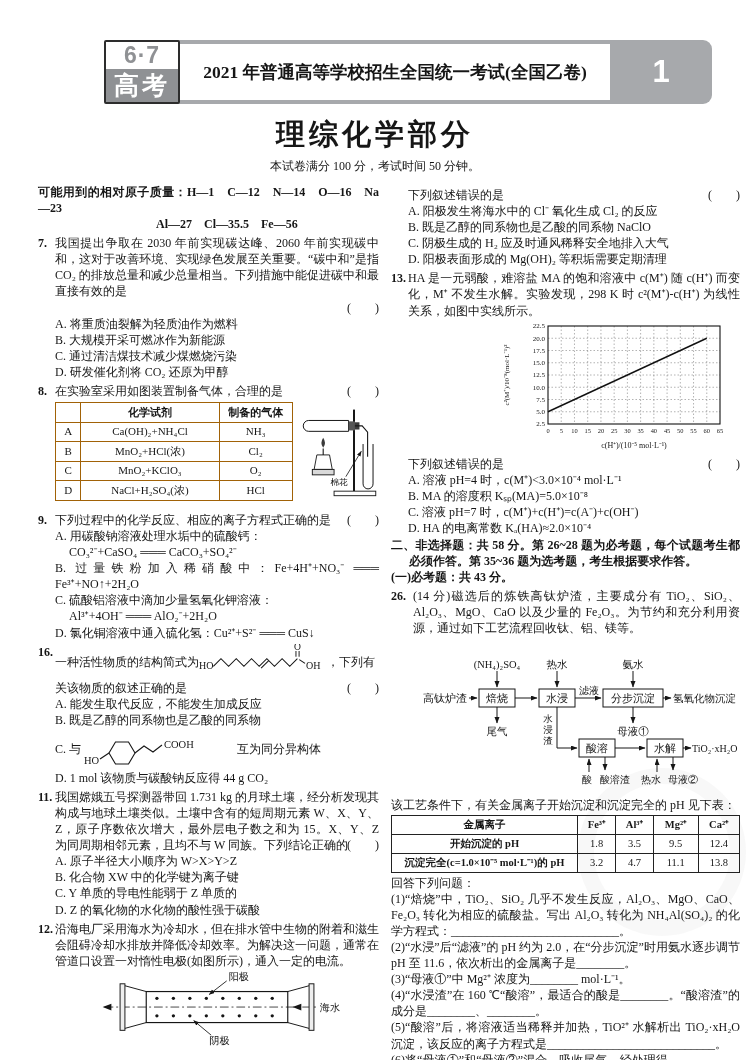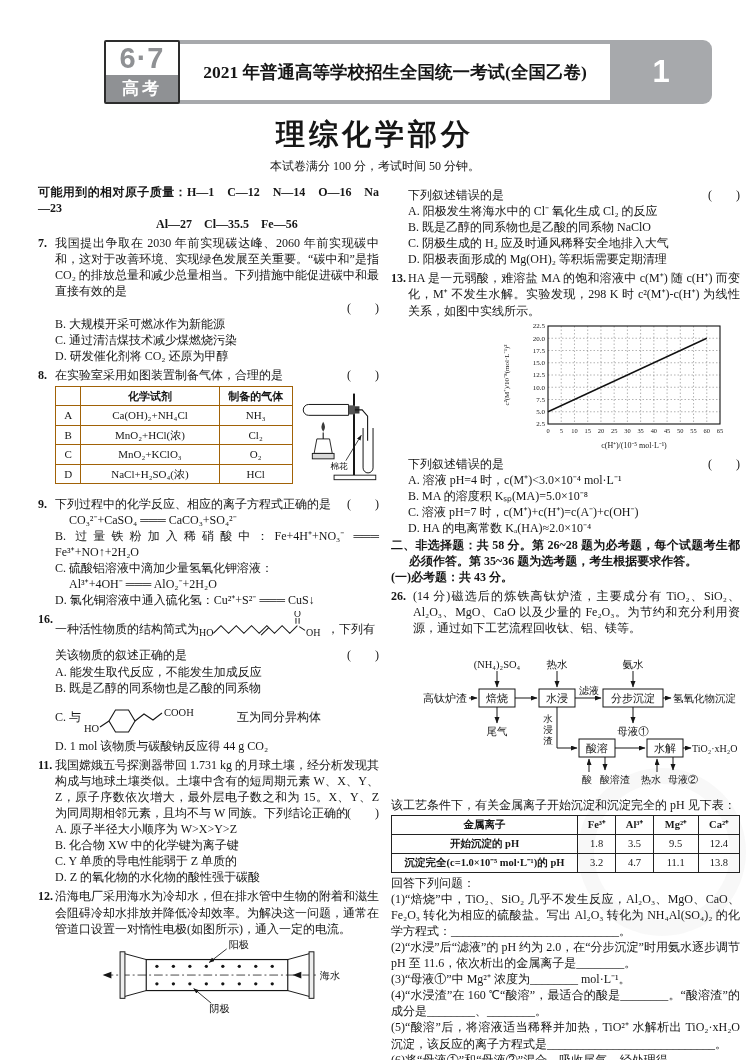--- a/index.html
+++ b/index.html
@@ -4,23 +4,23 @@
 <style>
   *{box-sizing:border-box}
   body{margin:0;background:#ffffff}
   .page{position:relative;width:750px;height:1060px;background:#fff;color:#161616;
         font-family:"Liberation Serif",serif;overflow:hidden}
   
   .hdr{position:absolute;left:104px;top:40px;width:608px;height:64px;background:#a7a9ac;
        border-radius:9px;display:flex;align-items:stretch}
   .logo{width:76px;border:2px solid #2d2d2d;background:#fff;display:flex;flex-direction:column;border-radius:2px}
   .logo-top{flex:1.15;display:flex;align-items:center;justify-content:center;font-weight:bold;
-            font-size:29px;color:#8f9194;font-family:"Liberation Sans",sans-serif;letter-spacing:1px}
+            font-size:23px;color:#8f9194;font-family:"Liberation Sans",sans-serif;letter-spacing:1px}
   .logo-bot{flex:1;background:#8f9194;color:#fff;display:flex;align-items:center;justify-content:center;
-            font-weight:bold;font-size:17px;letter-spacing:3px;font-family:"Liberation Sans",sans-serif}
+            font-weight:bold;font-size:25px;letter-spacing:3px;font-family:"Liberation Sans",sans-serif}
   .hdr-title{flex:1;background:#fff;margin:4px 0;display:flex;align-items:center;justify-content:center;
              font-weight:bold;font-size:17.5px}
   .hdr-num{width:102px;display:flex;align-items:center;justify-content:center;color:#fff;
            font-size:31px;font-weight:bold;font-family:"Liberation Sans",sans-serif}
   .main-title{position:absolute;top:115px;left:0;width:100%;text-align:center;font-size:29px;
               font-weight:bold;letter-spacing:4px;font-family:"Liberation Sans",sans-serif}
   .subtitle{position:absolute;top:158px;left:0;width:100%;text-align:center;font-size:12px;}
   
   .col{position:absolute;top:184px;font-size:12px;line-height:1.34;text-align:justify}
   .col-left{left:38px;width:341px}
@@ -74,20 +74,21 @@
   <div class="wm"></div>
 
   <div class="col col-left">
     <div class="bold">可能用到的相对原子质量：H—1　C—12　N—14　O—16　Na—23</div>
     <div class="bold" style="padding-left:118px">Al—27　Cl—35.5　Fe—56</div>
 
     <div class="q">
       <span class="qnum">7.</span>
       <div>我国提出争取在 2030 年前实现碳达峰、2060 年前实现碳中和，这对于改善环境、实现绿色发展至关重要。“碳中和”是指 CO₂ 的排放总量和减少总量相当。下列措施中能促进碳中和最直接有效的是</div>
       <div class="brline">(　　)</div>
+      <div class="opt">A. 将重质油裂解为轻质油作为燃料</div>
       <div class="opt">B. 大规模开采可燃冰作为新能源</div>
       <div class="opt">C. 通过清洁煤技术减少煤燃烧污染</div>
       <div class="opt">D. 研发催化剂将 CO₂ 还原为甲醇</div>
     </div>
 
     <div class="q">
       <span class="qnum">8.</span>
       <div class="flexline">
         <span>在实验室采用如图装置制备气体，合理的是</span>
         <span class="bracket">(　　)</span>
@@ -144,20 +145,21 @@
         </svg>
       </div>
     </div>
 
     <div class="q">
       <span class="qnum">9.</span>
       <div class="flexline">
         <span>下列过程中的化学反应、相应的离子方程式正确的是</span>
         <span class="bracket">(　　)</span>
       </div>
+      <div class="opt">A. 用碳酸钠溶液处理水垢中的硫酸钙：</div>
       <div class="opt ind">CO₃²⁻+CaSO₄ ═══ CaCO₃+SO₄²⁻</div>
       <div class="opt">B. 过量铁粉加入稀硝酸中：Fe+4H⁺+NO₃⁻ ═══ Fe³⁺+NO↑+2H₂O</div>
       <div class="opt">C. 硫酸铝溶液中滴加少量氢氧化钾溶液：</div>
       <div class="opt ind">Al³⁺+4OH⁻ ═══ AlO₂⁻+2H₂O</div>
       <div class="opt">D. 氯化铜溶液中通入硫化氢：Cu²⁺+S²⁻ ═══ CuS↓</div>
     </div>
 
     <div class="q">
       <span class="qnum">16.</span>
       <div class="fl">

